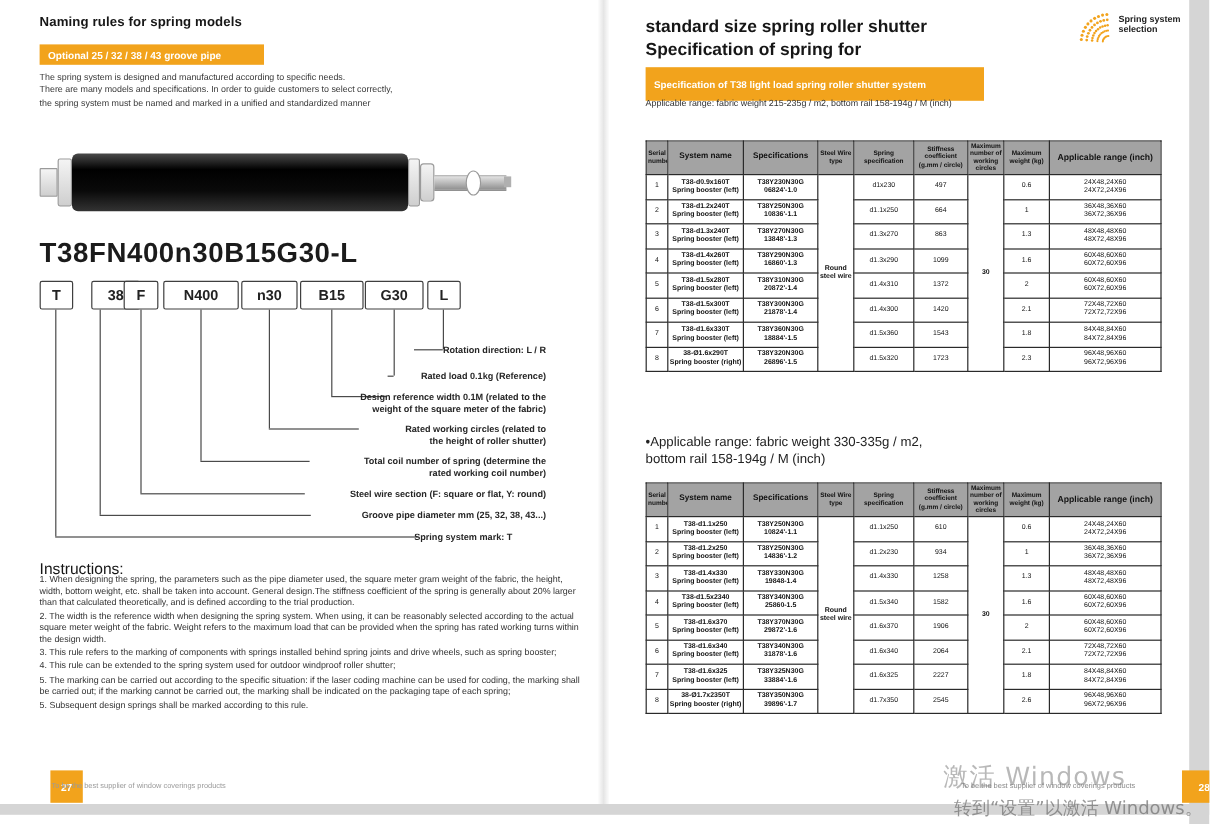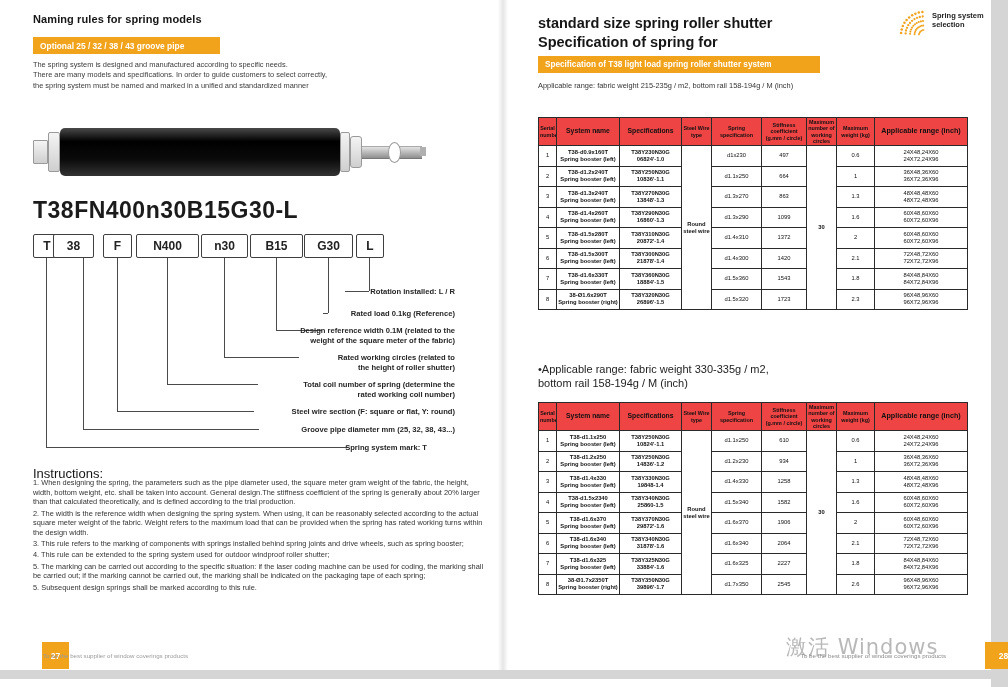--- a/index.html
+++ b/index.html
@@ -23,21 +23,21 @@
   .vline{position:absolute;width:1px;background:#4a4a4a;}
   .hline{position:absolute;height:1px;background:#4a4a4a;}
   
   .instr-title{font-size:13px;font-weight:normal;color:#161616;}
   .instr p{margin:0 0 1.5px 0;font-size:7.4px;line-height:9.7px;color:#333;}
   
   table.spec{border-collapse:collapse;table-layout:fixed;width:429px;background:#fff;
              border:1.5px solid #262626;}
   table.spec th,table.spec td{border:1px solid #2a2a2a;text-align:center;vertical-align:middle;
              padding:0 1px;box-sizing:border-box;overflow:hidden;}
-  table.spec th{background:#ef4444;font-weight:bold;font-size:5.4px;line-height:6.4px;height:28px;color:#111;}
+  table.spec th{background:#a3a3a3;font-weight:bold;font-size:5.4px;line-height:6.4px;height:28px;color:#111;}
   table.spec th.th-name,table.spec th.th-spec{font-size:6.8px;}
   table.spec th.th-range{font-size:7.2px;}
   table.spec td{font-size:5.8px;line-height:7px;height:20.5px;white-space:pre-line;color:#111;}
   td.c-name,td.c-spec{font-weight:bold;font-size:5.5px;}
   td.c-merge{font-weight:bold;font-size:6px;}
   
   .pagenum{background:#F2A31C;color:#fff;font-weight:bold;font-size:8.5px;
            display:flex;align-items:center;justify-content:center;margin-left:32px;}
   .slogan{font-size:6.2px;color:#9a9a9a;}
   .grayband{background:#d5d5d5;}
@@ -71,21 +71,21 @@
       <div class="abs collar" style="left:350px;top:136px;width:12px;height:32px;border-radius:3px;"></div>
       <div class="abs rod" style="left:362px;top:146px;width:60px;height:11px;"></div>
       <div class="abs" style="left:388px;top:142px;width:11px;height:19px;background:#fff;border:1px solid #999;border-radius:50%;"></div>
       <div class="abs" style="left:420px;top:147px;width:6px;height:9px;background:#b0b0b0;"></div>
     </div>
 
     <div class="abs modelcode" style="left:33px;top:197px;">T38FN400n30B15G30-L</div>
 
     <div id="code-boxes">
         <div class="codebox" style="left: 33px; width: 26px;">T</div>
-        <div class="codebox" style="left: 53px; width: 39px;">38</div>
+        <div class="codebox" style="left: 76px; width: 39px;">38</div>
         <div class="codebox" style="left: 103px; width: 27px;">F</div>
         <div class="codebox" style="left: 136px; width: 61px;">N400</div>
         <div class="codebox" style="left: 201px; width: 45px;">n30</div>
         <div class="codebox" style="left: 250px; width: 51px;">B15</div>
         <div class="codebox" style="left: 304px; width: 47px;">G30</div>
         <div class="codebox" style="left: 356px; width: 26px;">L</div>
       </div>
     <div id="code-leaders">
         <div class="vline" style="left: 369px; top: 258px; height: 33px;"></div>
         <div class="hline" style="left: 345px; top: 291px; width: 24px;"></div>
@@ -98,21 +98,21 @@
         <div class="vline" style="left: 166.5px; top: 258px; height: 126px;"></div>
         <div class="hline" style="left: 166.5px; top: 384px; width: 91.5px;"></div>
         <div class="vline" style="left: 116.5px; top: 258px; height: 153px;"></div>
         <div class="hline" style="left: 116.5px; top: 411px; width: 137.5px;"></div>
         <div class="vline" style="left: 82.5px; top: 258px; height: 171px;"></div>
         <div class="hline" style="left: 82.5px; top: 429px; width: 176.5px;"></div>
         <div class="vline" style="left: 46px; top: 258px; height: 189px;"></div>
         <div class="hline" style="left: 46px; top: 447px; width: 302px;"></div>
       </div>
     <div id="code-labels">
-        <div class="lbl" style="top: 287px; right: 553px; width: 230px;">Rotation installed: L / R</div>
+        <div class="lbl" style="top: 287px; right: 553px; width: 230px;">Rotation direction: L / R</div>
         <div class="lbl" style="top: 309px; right: 553px; width: 230px;">Rated load 0.1kg (Reference)</div>
         <div class="lbl" style="top: 326px; right: 553px; width: 230px;">Design reference width 0.1M (related to the
 weight of the square meter of the fabric)</div>
         <div class="lbl" style="top: 353px; right: 553px; width: 230px;">Rated working circles (related to
 the height of roller shutter)</div>
         <div class="lbl" style="top: 380px; right: 553px; width: 230px;">Total coil number of spring (determine the
 rated working coil number)</div>
         <div class="lbl" style="top: 407px; right: 553px; width: 230px;">Steel wire section (F: square or flat, Y: round)</div>
         <div class="lbl" style="top: 425px; right: 553px; width: 230px;">Groove pipe diameter mm (25, 32, 38, 43...)</div>
         <div class="lbl" style="top: 443px; right: 581px; width: 230px;">Spring system mark: T</div>
@@ -185,21 +185,21 @@
           <circle cx="39.7" cy="24.0" r="0.82" fill="#F2A31C"></circle>
           <circle cx="39.3" cy="19.5" r="0.94" fill="#F2A31C"></circle>
           <circle cx="39.0" cy="15.0" r="1.05" fill="#F2A31C"></circle>
           <circle cx="38.7" cy="10.5" r="1.16" fill="#F2A31C"></circle>
           <circle cx="38.4" cy="6.1" r="1.27" fill="#F2A31C"></circle>
         </svg>
       <div class="abs" style="left:48px;top:5px;font-size:7.5px;font-weight:bold;color:#222;line-height:9px;white-space:pre-line;">Spring system
 selection</div>
     </div>
 
-    <div class="abs badge" style="left:538px;top:56px;width:282px;height:17px;font-size:8.2px;">Specification of T38 light load spring roller shutter system</div>
+    <div class="abs badge" style="left:538px;top:56px;width:282px;height:28px;font-size:8.2px;">Specification of T38 light load spring roller shutter system</div>
     <div class="abs note1" style="left:538px;top:81px;">Applicable range: fabric weight 215-235g / m2, bottom rail 158-194g / M (inch)</div>
 
     <table class="spec abs" style="left:538px;top:117px;" id="table1">
         <colgroup>
           <col style="width: 18px;">
           <col style="width: 63px;">
           <col style="width: 62px;">
           <col style="width: 30px;">
           <col style="width: 50px;">
           <col style="width: 45px;">
@@ -457,13 +457,14 @@
   <div class="abs grayband" style="left:0;top:670px;width:1008px;height:9px;"></div>
   <div class="abs grayband" style="left:991px;top:0;width:17px;height:687px;"></div>
 
   <div class="abs pagenum" style="left:10px;top:642px;width:27px;height:27px;">27</div>
   <div class="abs slogan" style="left:43px;top:652px;">To be the best supplier of window coverings products</div>
 
   <div class="abs slogan" style="left:700px;top:652px;width:246px;text-align:right;color:#8a8a8a;">To be the best supplier of window coverings products</div>
   <div class="abs pagenum" style="left:953px;top:642px;width:37px;height:27px;">28</div>
 
   <div class="abs wm1" style="left:786px;top:633px;z-index:5;">激活 Windows</div>
+  <div class="abs wm2" style="left:795px;top:664px;z-index:5;">转到“设置”以激活 Windows。</div>
 </div>
 
 </body></html>

